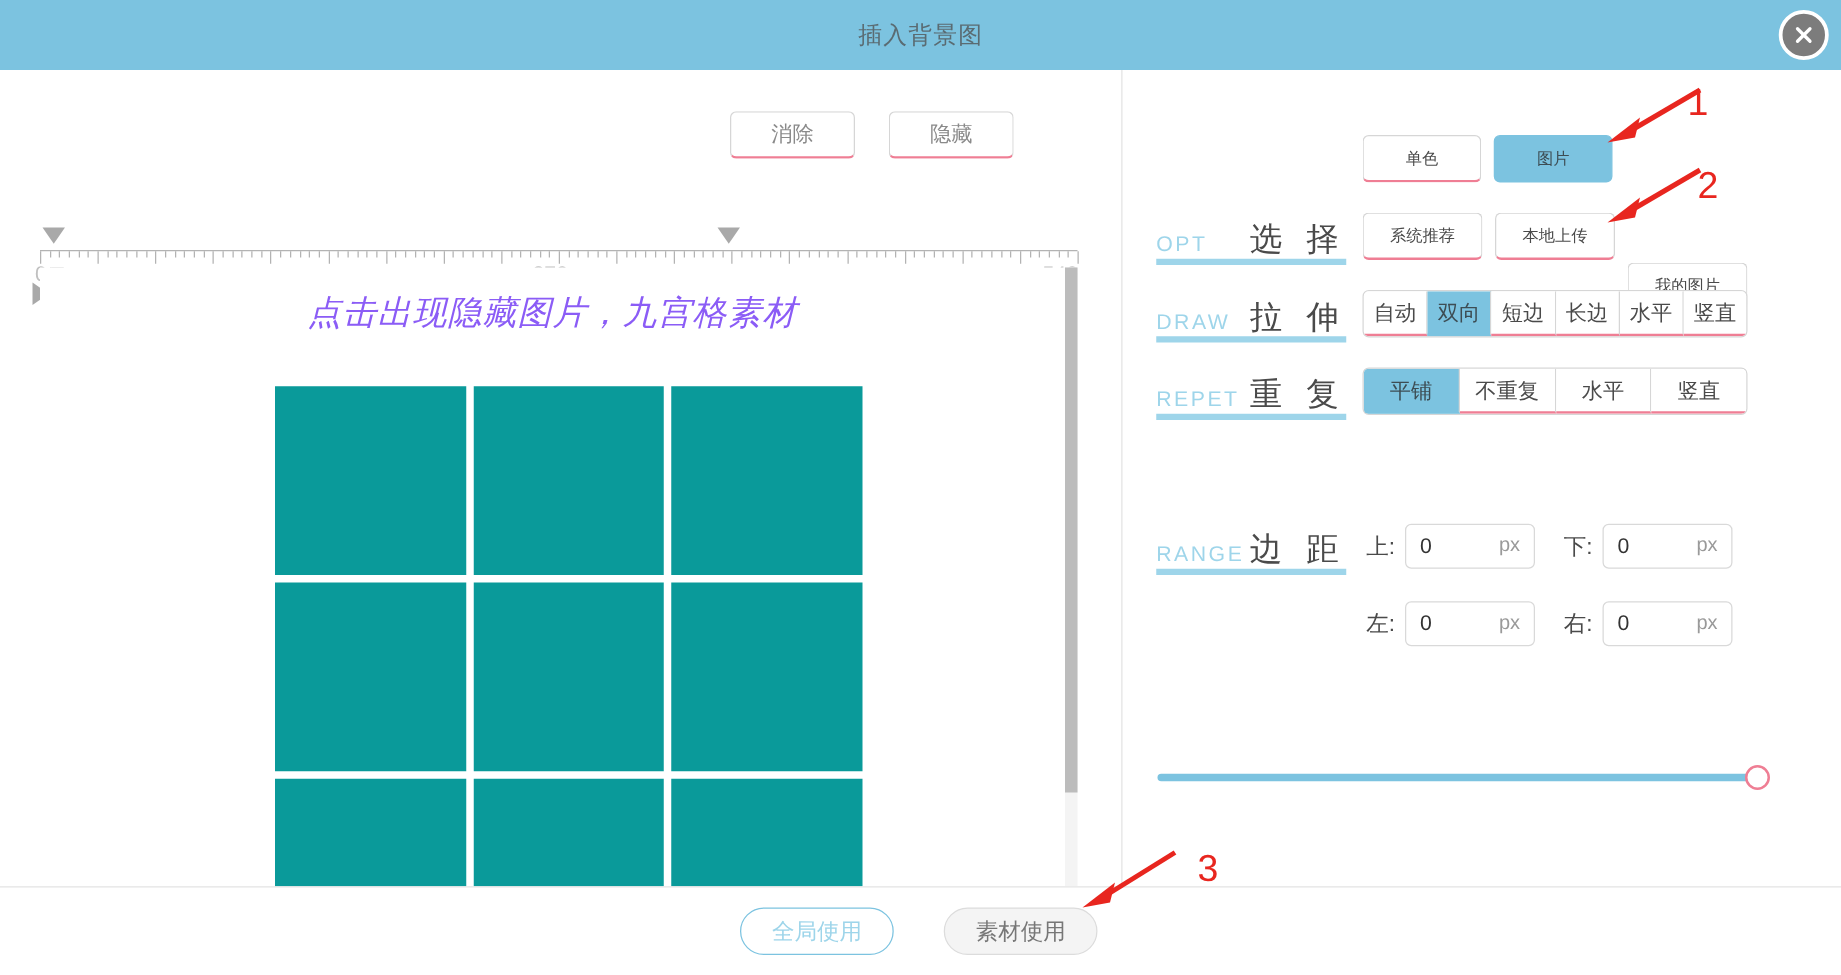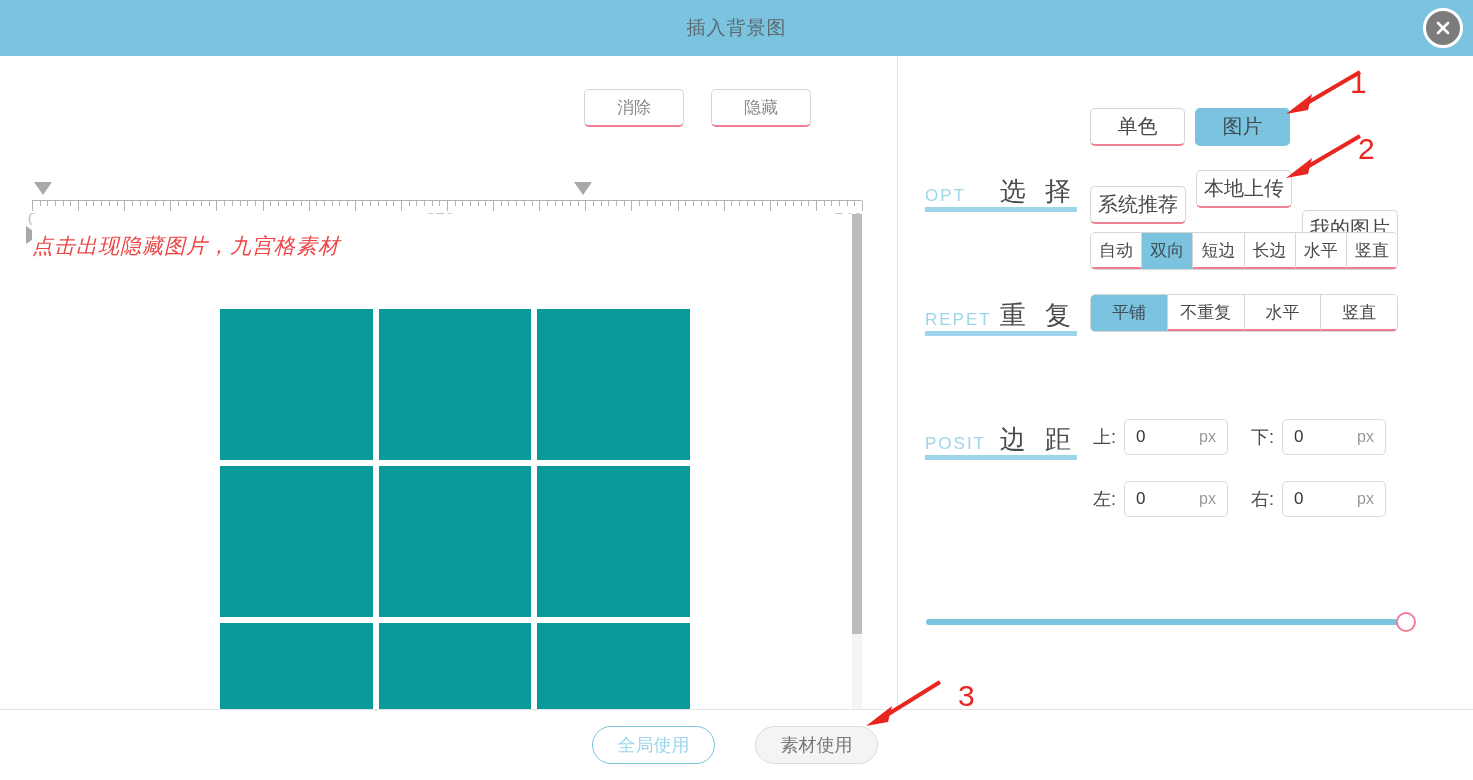--- a/index.html
+++ b/index.html
@@ -124,24 +124,24 @@
     cursor: pointer;
   }
   .canvas-area {
     position: absolute; left: 10px; top: 32px;
     width: 830px; height: 556px;
     background: #ffffff;
     overflow: hidden;
   }
   .canvas-hint {
     position: absolute; left: 0; top: 18px; width: 820px;
-    text-align: left;
+    text-align: center;
     font-style: italic;
-    font-size: 21px;
-    color: #ef4444;
+    font-size: 27px;
+    color: #8b5cf6;
     letter-spacing: 1px;
   }
   .tile-grid {
     position: absolute; left: 188px; top: 95px;
     width: 470px; height: 465px;
     display: grid;
     grid-template-columns: repeat(3, 1fr);
     grid-template-rows: repeat(3, 1fr);
     gap: 6px;
   }
@@ -198,21 +198,21 @@
 
   
   .btn-plain {
     position: absolute;
     height: 38px;
     background: #ffffff;
     border: 1px solid #d6d6d6;
     border-bottom: 2px solid #ef7e94;
     border-radius: 5px;
     box-sizing: border-box;
-    color: #4a4a4a; font-size: 20px;
+    color: #4a4a4a; font-size: 13px;
     display: flex; align-items: center; justify-content: center;
     cursor: pointer;
   }
   .btn-plain.sel {
     background: #7cc3e0;
     border-color: #7cc3e0;
     color: #3d4d54;
   }
 
   
@@ -572,26 +572,31 @@
       <div class="btn-plain" style="left:191px; top:4px; width:95px;">单色</div>
       <div class="btn-plain sel" style="left:296px; top:4px; width:95px;">图片</div>
     </div>
 
     <div class="opt-row" style="top:110px;">
       <div class="opt-label">
         <span class="en">OPT</span>
         <span class="cn">选 择</span>
         <span class="bar"></span>
       </div>
-      <div class="btn-plain" style="left:191px; top:20px; width:96px;">系统推荐</div>
+      <div class="btn-plain" style="left:191px; top:4px; width:96px;">系统推荐</div>
       <div class="btn-plain" style="left:297px; top:4px; width:96px;">本地上传</div>
       <div class="btn-plain" style="left:403px; top:4px; width:96px;margin-top:40px;">我的图片</div>
     </div>
 
     <div class="opt-row" style="top:172px;">
+      <div class="opt-label">
+        <span class="en">DRAW</span>
+        <span class="cn">拉 伸</span>
+        <span class="bar"></span>
+      </div>
       <div class="seg" id="seg-stretch" style="left:191px; top:4px; width:308px;">
           <div class="item" style="flex: 1 1 0px;">自动</div>
           <div class="item sel" style="flex: 1 1 0px;">双向</div>
           <div class="item" style="flex: 1 1 0px;">短边</div>
           <div class="item" style="flex: 1 1 0px;">长边</div>
           <div class="item" style="flex: 1 1 0px;">水平</div>
           <div class="item" style="flex: 1 1 0px;">竖直</div>
         </div>
     </div>
 
@@ -605,21 +610,21 @@
           <div class="item sel" style="flex: 1 1 0px;">平铺</div>
           <div class="item" style="flex: 1 1 0px;">不重复</div>
           <div class="item" style="flex: 1 1 0px;">水平</div>
           <div class="item" style="flex: 1 1 0px;">竖直</div>
         </div>
     </div>
 
 
     <div class="opt-row" style="top:358px; height:120px;">
       <div class="opt-label">
-        <span class="en">POSIT</span>
+        <span class="en">RANGE</span>
         <span class="cn">边 距</span>
         <span class="bar"></span>
       </div>
 
       <div class="field-group" style="left:194px; top:5px;">
         <span class="field-label">上:</span>
         <span class="field-box">
           <span class="val">0</span>
           <span class="unit">px</span>
         </span>

